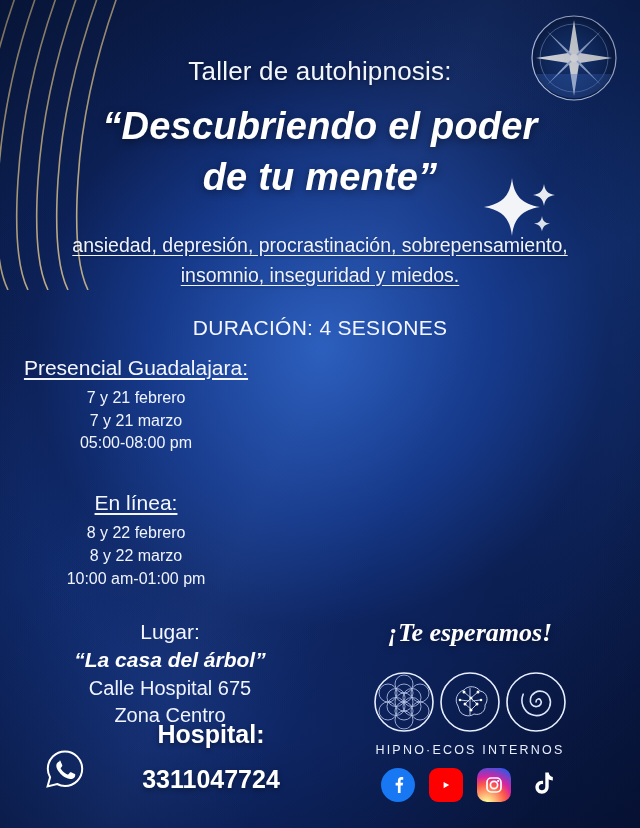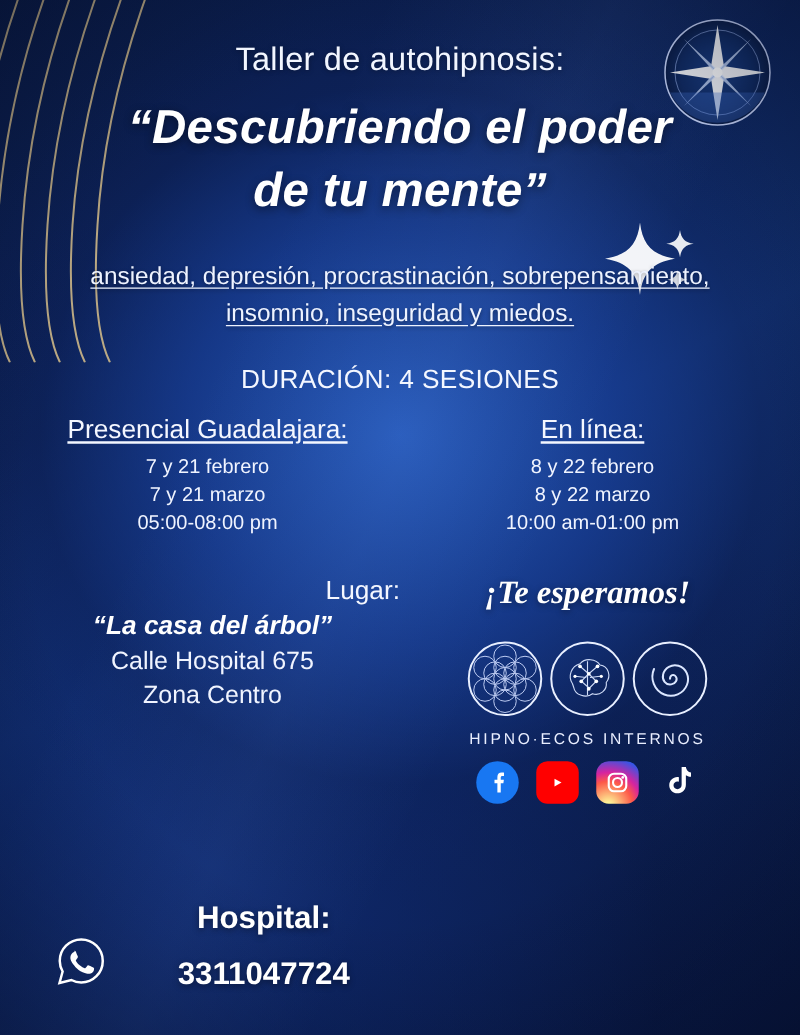--- a/index.html
+++ b/index.html
@@ -64,21 +64,21 @@
     width: 80px;
     height: 62px;
     pointer-events: none;
   }
 
   .content {
     position: relative;
     z-index: 5;
     color: #ffffff;
     text-align: center;
-    padding-top: 32px;
+    padding-top: 56px;
   }
 
   .kicker {
     font-size: 26px;
     font-weight: 400;
     letter-spacing: 0.2px;
     color: #f2f6ff;
     text-shadow: 0 1px 4px rgba(0,0,0,0.35);
   }
   .title {
@@ -110,20 +110,21 @@
     font-size: 21px;
     letter-spacing: 0.3px;
     color: #f4f7ff;
   }
 
   .cols {
     margin-top: 16px;
     display: flex;
     justify-content: center;
     gap: 36px;
+    flex-direction: column;
   }
   .col { width: 272px; }
   .col-head {
     font-size: 21px;
     text-decoration: underline;
     text-underline-offset: 3px;
     margin-bottom: 7px;
     color: #f4f7ff;
   }
   .col-line {
@@ -144,21 +145,20 @@
     padding-top: 4px;
   }
   .lower-right {
     width: 300px;
     text-align: center;
   }
   .place-label {
     font-size: 21px;
     color: #f4f7ff;
     margin-bottom: 4px;
-    text-align: right;
   }
   .place-name {
     font-size: 21px;
     font-weight: bold;
     font-style: italic;
     color: #ffffff;
     margin-bottom: 3px;
   }
   .place-line {
     font-size: 20px;

